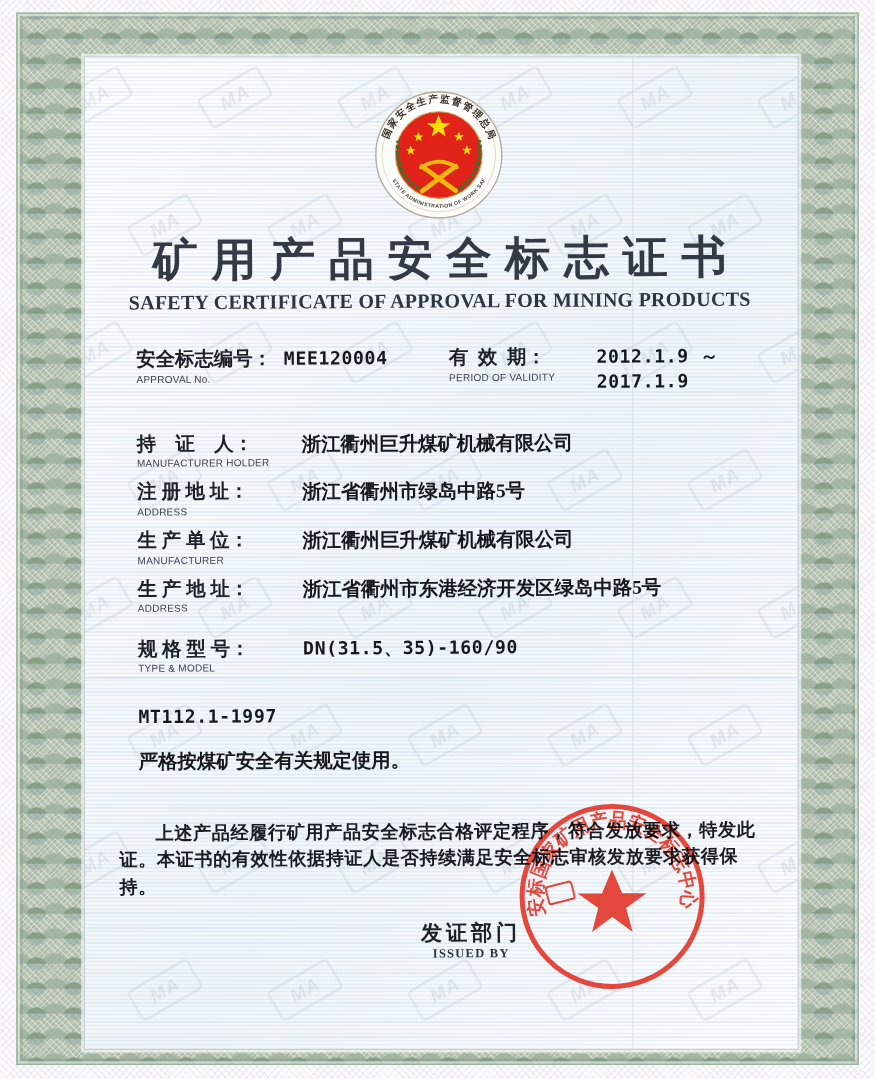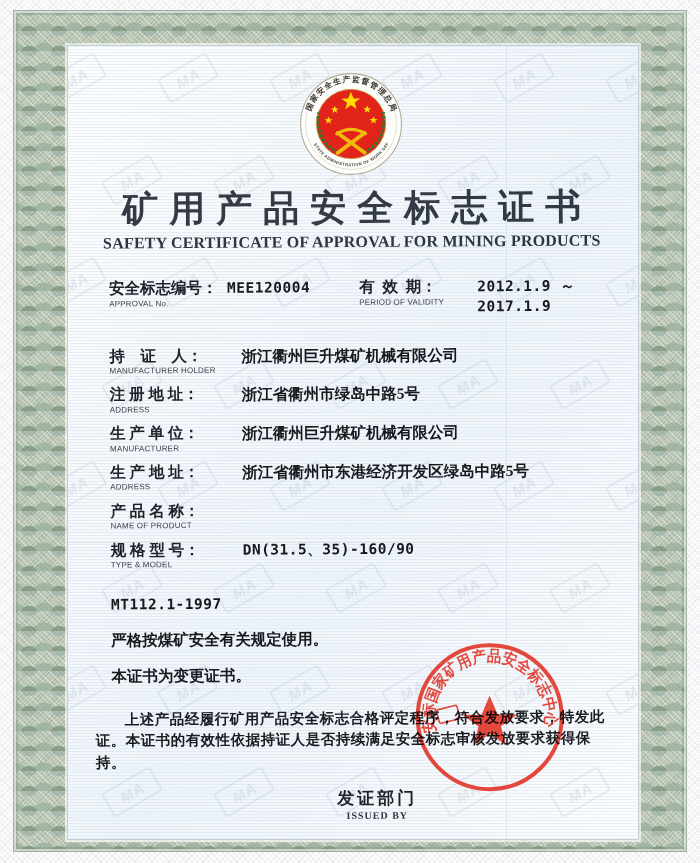--- a/index.html
+++ b/index.html
@@ -218,39 +218,36 @@
         <div class="lab"><span class="zh">生 产 单 位：</span>
         <div class="en">MANUFACTURER</div></div>
         <div class="val">浙江衢州巨升煤矿机械有限公司</div>
       </div>
       <div class="row">
         <div class="lab"><span class="zh">生 产 地 址：</span>
         <div class="en">ADDRESS</div></div>
         <div class="val">浙江省衢州市东港经济开发区绿岛中路5号</div>
       </div>
       <div class="row">
-        <div class="lab"><span class="zh">产 品 名 称：</span>
-        <div class="en">NAME OF PRODUCT</div></div>
       </div>
       <div class="row">
         <div class="lab"><span class="zh">规 格 型 号：</span>
         <div class="en">TYPE &amp; MODEL</div></div>
         <div class="val code">DN(31.5、35)-160/90</div>
       </div>
     </div>
 
     <div class="rows2">
       <div class="row">
         <div class="val code">MT112.1-1997</div>
       </div>
       <div class="row">
         <div class="val">严格按煤矿安全有关规定使用。</div>
       </div>
       <div class="row">
-        <div class="val">本证书为变更证书。</div>
       </div>
     </div>
 
     <p class="statement">上述产品经履行矿用产品安全标志合格评定程序，符合发放要求，特发此证。本证书的有效性依据持证人是否持续满足安全标志审核发放要求获得保持。</p>
 
     <div class="issued">
       <div class="zh">发证部门</div>
       <div class="en">ISSUED BY</div>
     </div>
 

